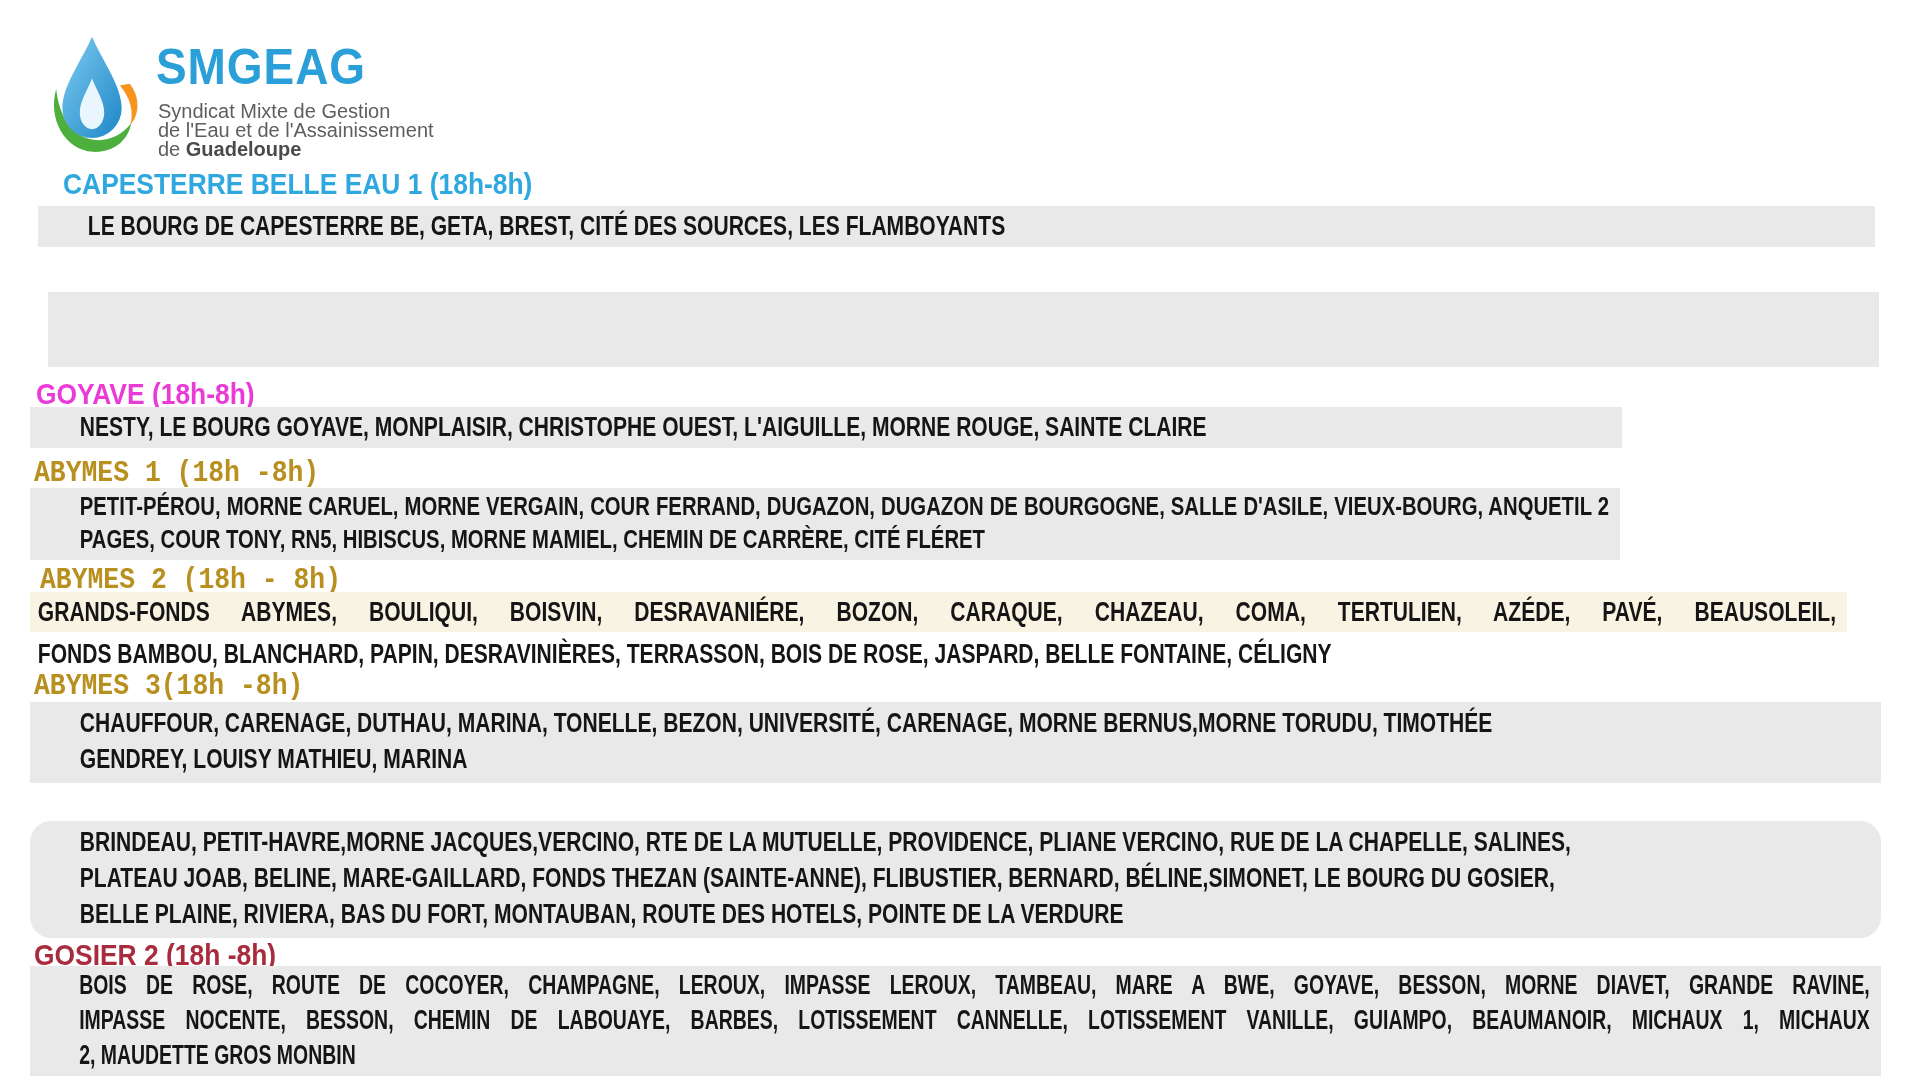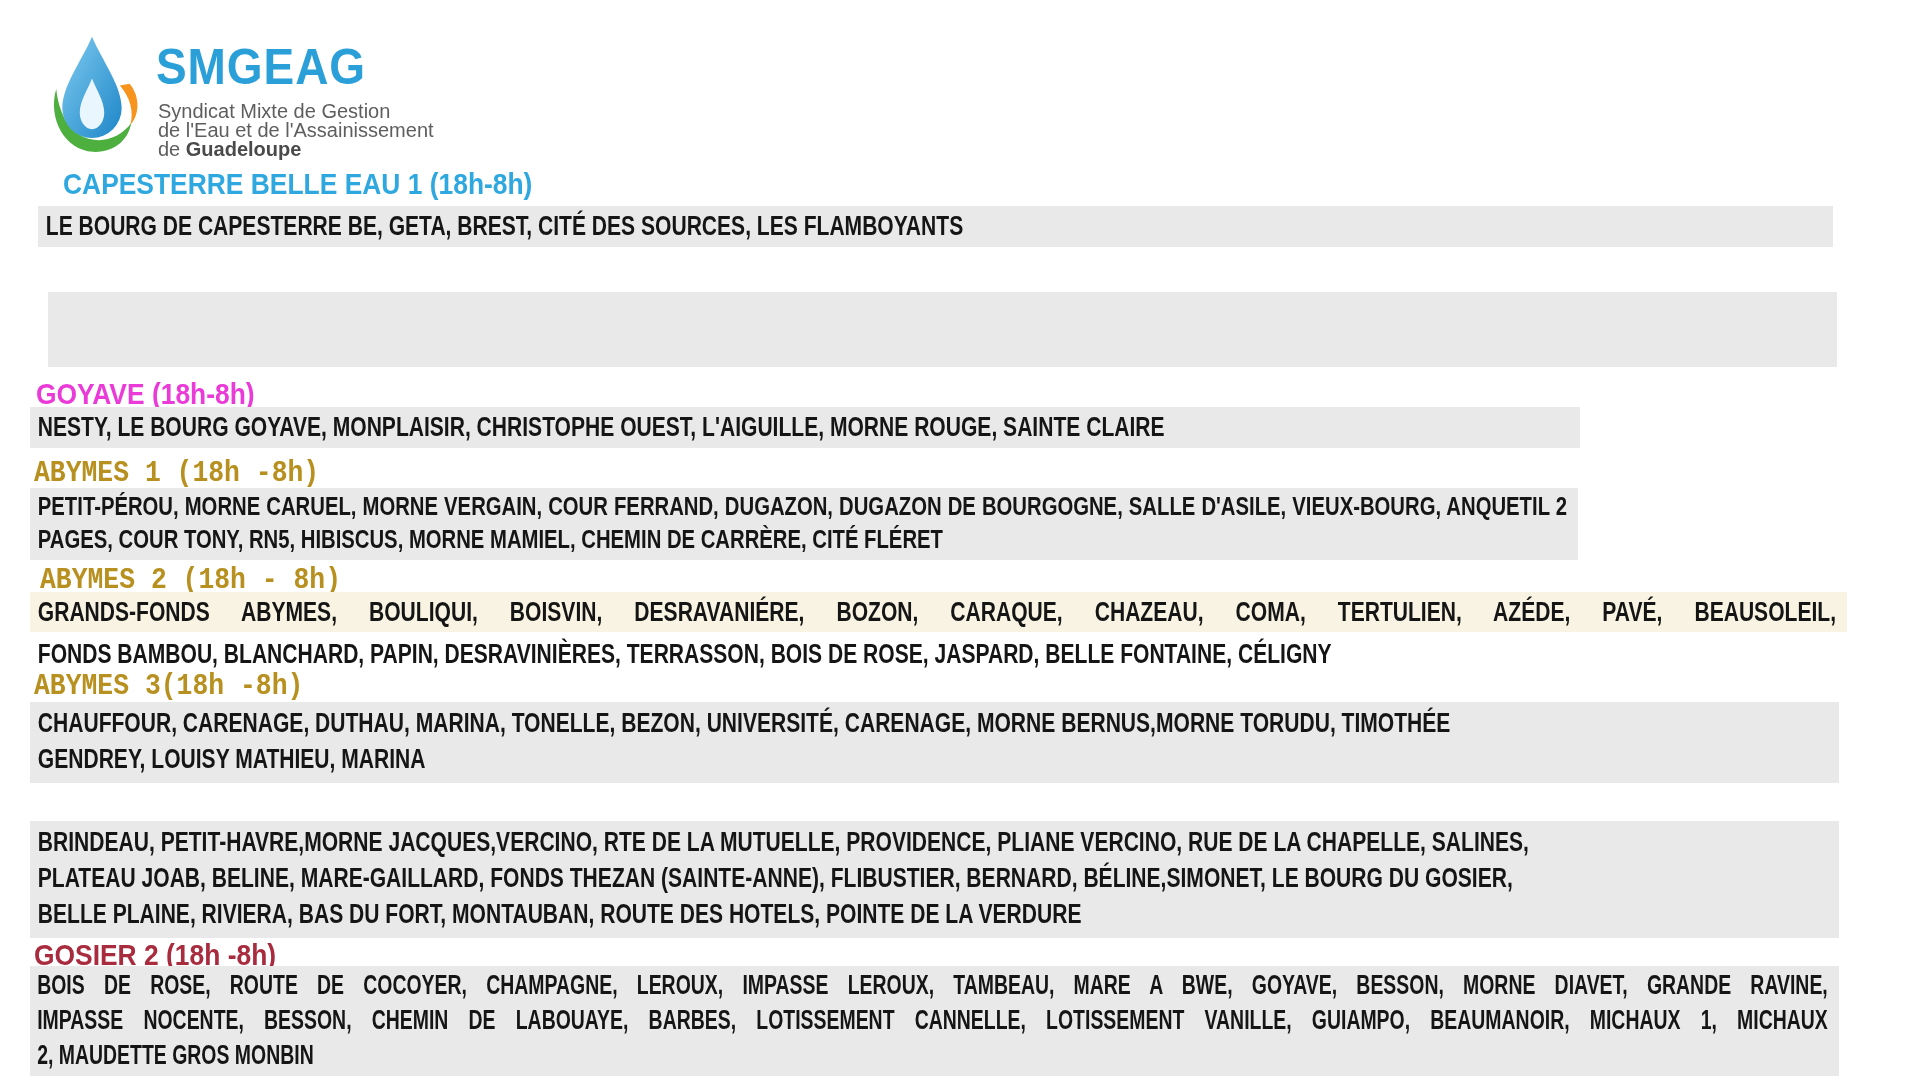--- a/index.html
+++ b/index.html
@@ -11,21 +11,21 @@
   #brand{position:absolute;left:112px;top:12px;font-size:50px;font-weight:bold;color:#2B9FD8;
          letter-spacing:1px;transform:scaleX(.92);transform-origin:0 0;white-space:nowrap;}
   .tag{position:absolute;left:114px;font-size:20px;color:#5E5E5E;white-space:nowrap;}
   .tag b{color:#4a4a4a;margin-top:48px;}
   
   .h-sec{position:absolute;font-size:30px;font-weight:bold;white-space:nowrap;}
   .h-sec .hw{display:inline-block;transform:scaleX(.88);transform-origin:0 50%;}
   .c-cyan{color:#2FA8DF;margin-left:17px;} .c-mag{color:#EA3AD8;} .c-gold{color:#B8901F;font-family:Liberation Mono, monospace;} .c-red{color:#A92B3E;}
   
   .bar{position:absolute;overflow:hidden;}
-  .bg-gray{background:#E9E9E9;} .bg-cream{background:#F8F3E2;} .bg-none{background:transparent;}
+  .bg-gray{background:#E9E9E9;padding-left:42px;} .bg-cream{background:#F8F3E2;} .bg-none{background:transparent;}
   .cw{transform:scaleX(.78);transform-origin:0 0;width:128.2%;box-sizing:border-box;
       padding:0 14px 0 10px;font-weight:bold;color:#151515;white-space:nowrap;}
   .cw2{transform:scaleX(.72);transform-origin:0 0;width:138.8%;box-sizing:border-box;
        padding:0 14px 0 10px;font-weight:bold;color:#151515;white-space:nowrap;}
   .just{text-align:justify;text-align-last:justify;white-space:normal;overflow:hidden;
         height:inherit;}
   .ln{overflow:hidden;}
 </style>
 </head>
 <body>
@@ -91,21 +91,21 @@
   </div>
 
   <div class="h-sec c-gold" style="left:34px;top:669px;">
     <span class="hw">ABYMES 3(18h -8h)</span>
   </div>
   <div class="bar bg-gray" style="left:30px;top:702px;width:1809px;height:78px;padding-top:3px;">
     <div class="cw ln" style="font-size:27px;line-height:36px;">CHAUFFOUR, CARENAGE, DUTHAU, MARINA, TONELLE, BEZON, UNIVERSITÉ, CARENAGE, MORNE BERNUS,MORNE TORUDU, TIMOTHÉE</div>
     <div class="cw ln" style="font-size:27px;line-height:36px;">GENDREY, LOUISY MATHIEU, MARINA</div>
   </div>
 
-  <div class="bar bg-gray" style="left:30px;top:821px;width:1809px;height:114px;padding-top:3px;">
+  <div class="bar bg-gray" style="left:30px;top:821px;width:1809px;height:114px;padding-top:3px;border-radius:21px;">
     <div class="cw ln" style="font-size:27px;line-height:36px;">BRINDEAU, PETIT-HAVRE,MORNE JACQUES,VERCINO, RTE DE LA MUTUELLE, PROVIDENCE, PLIANE VERCINO, RUE DE LA CHAPELLE, SALINES,</div>
     <div class="cw ln" style="font-size:27px;line-height:36px;">PLATEAU JOAB,  BELINE, MARE-GAILLARD, FONDS THEZAN (SAINTE-ANNE), FLIBUSTIER,  BERNARD, BÉLINE,SIMONET, LE BOURG DU GOSIER,</div>
     <div class="cw ln" style="font-size:27px;line-height:36px;">BELLE PLAINE, RIVIERA, BAS DU FORT, MONTAUBAN, ROUTE DES HOTELS, POINTE DE LA VERDURE</div>
   </div>
 
   <div class="h-sec c-red" style="left:34px;top:938px;">
     <span class="hw">GOSIER 2 (18h -8h)</span>
   </div>
   <div class="bar bg-gray" style="left:30px;top:966px;width:1809px;height:108px;padding-top:2px;">
     <div class="cw2 ln just" style="font-size:27px;line-height:35px;height:35px;">BOIS DE ROSE, ROUTE DE COCOYER, CHAMPAGNE, LEROUX, IMPASSE LEROUX, TAMBEAU, MARE A BWE, GOYAVE, BESSON, MORNE DIAVET,  GRANDE RAVINE,</div>

